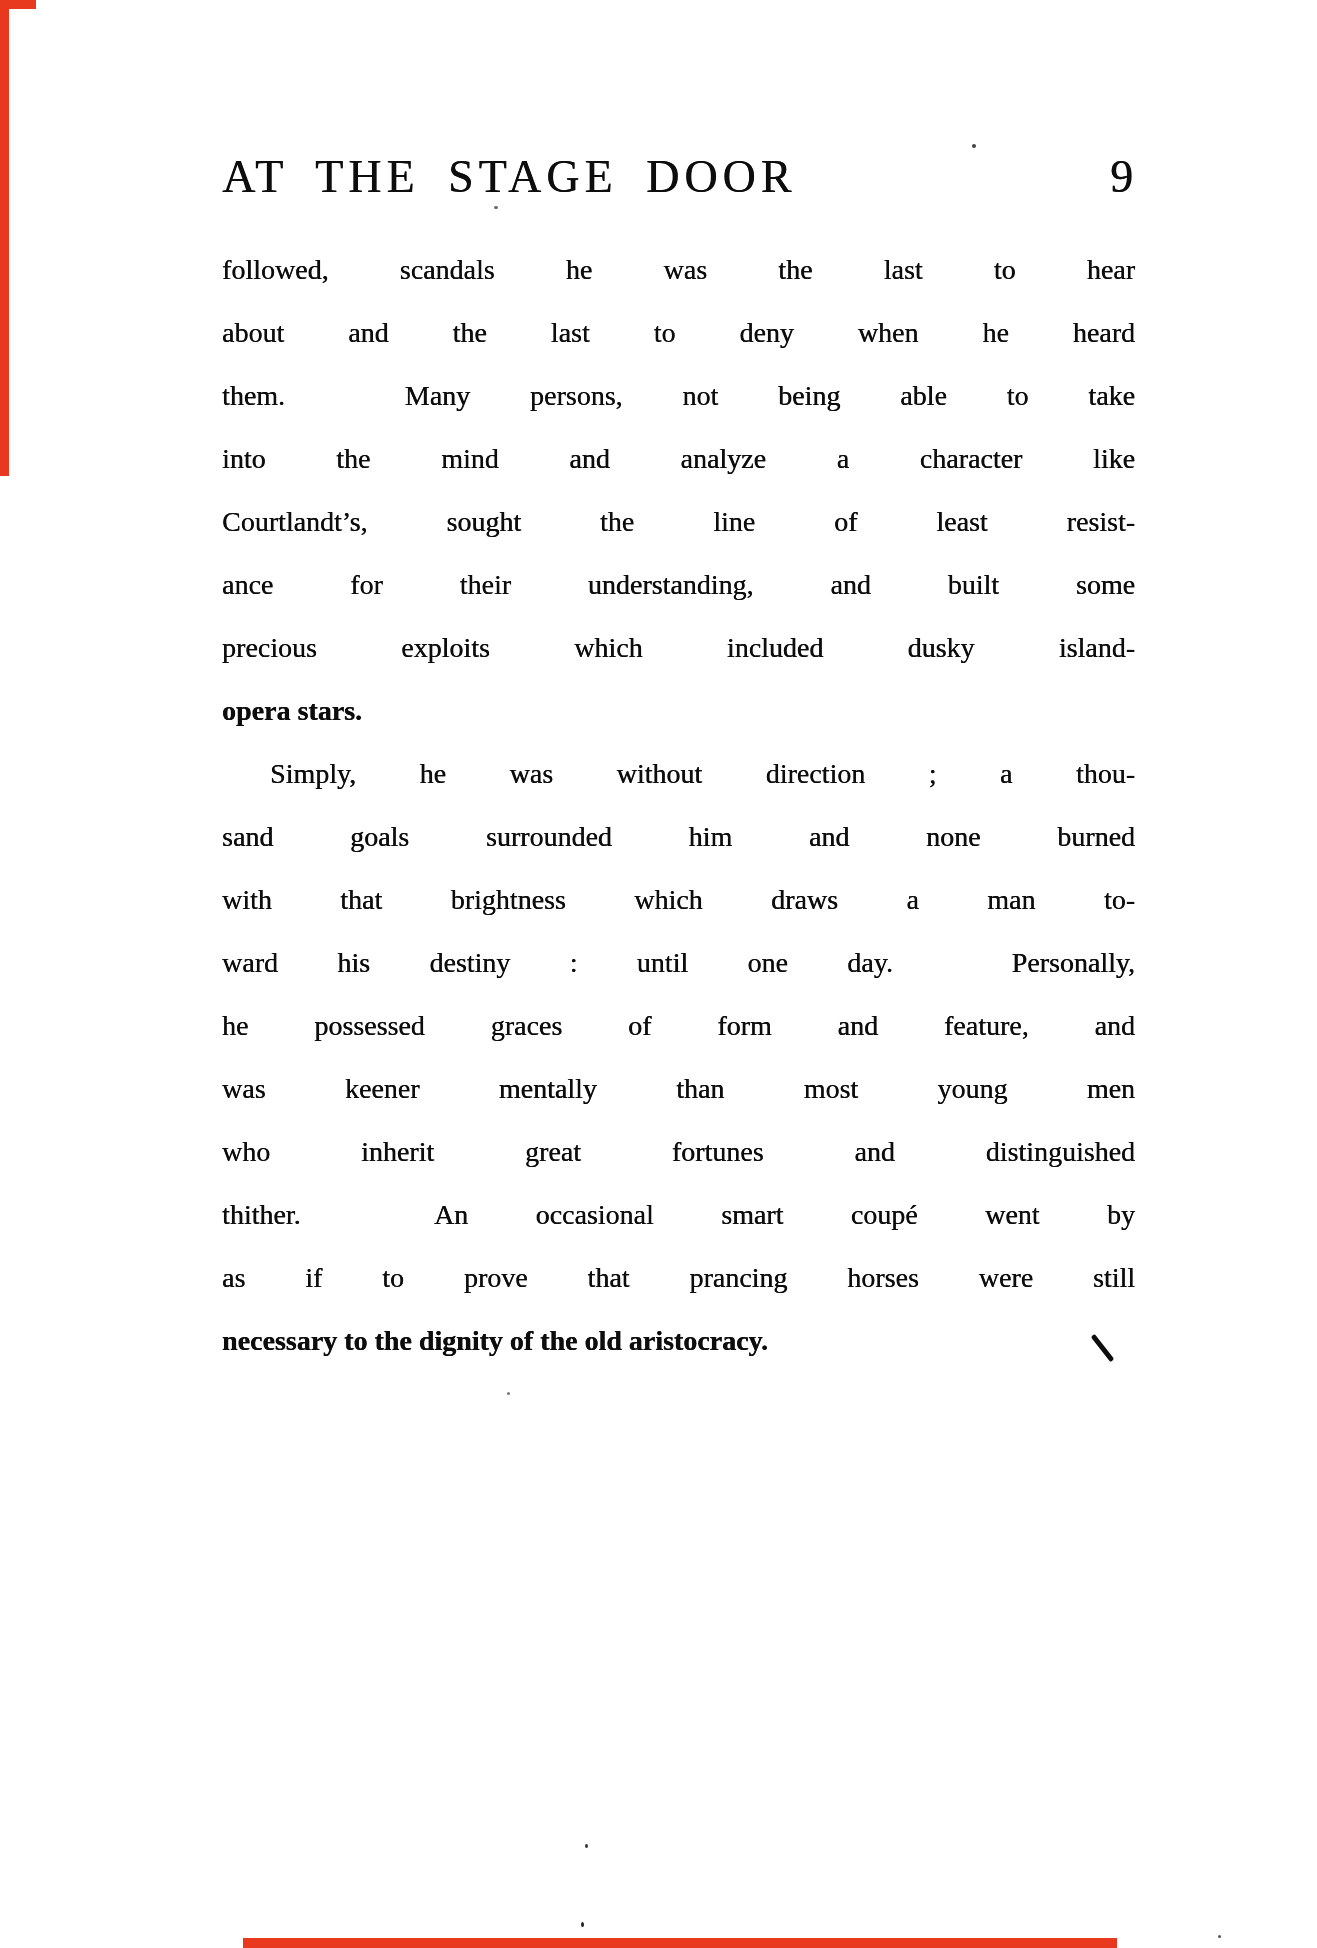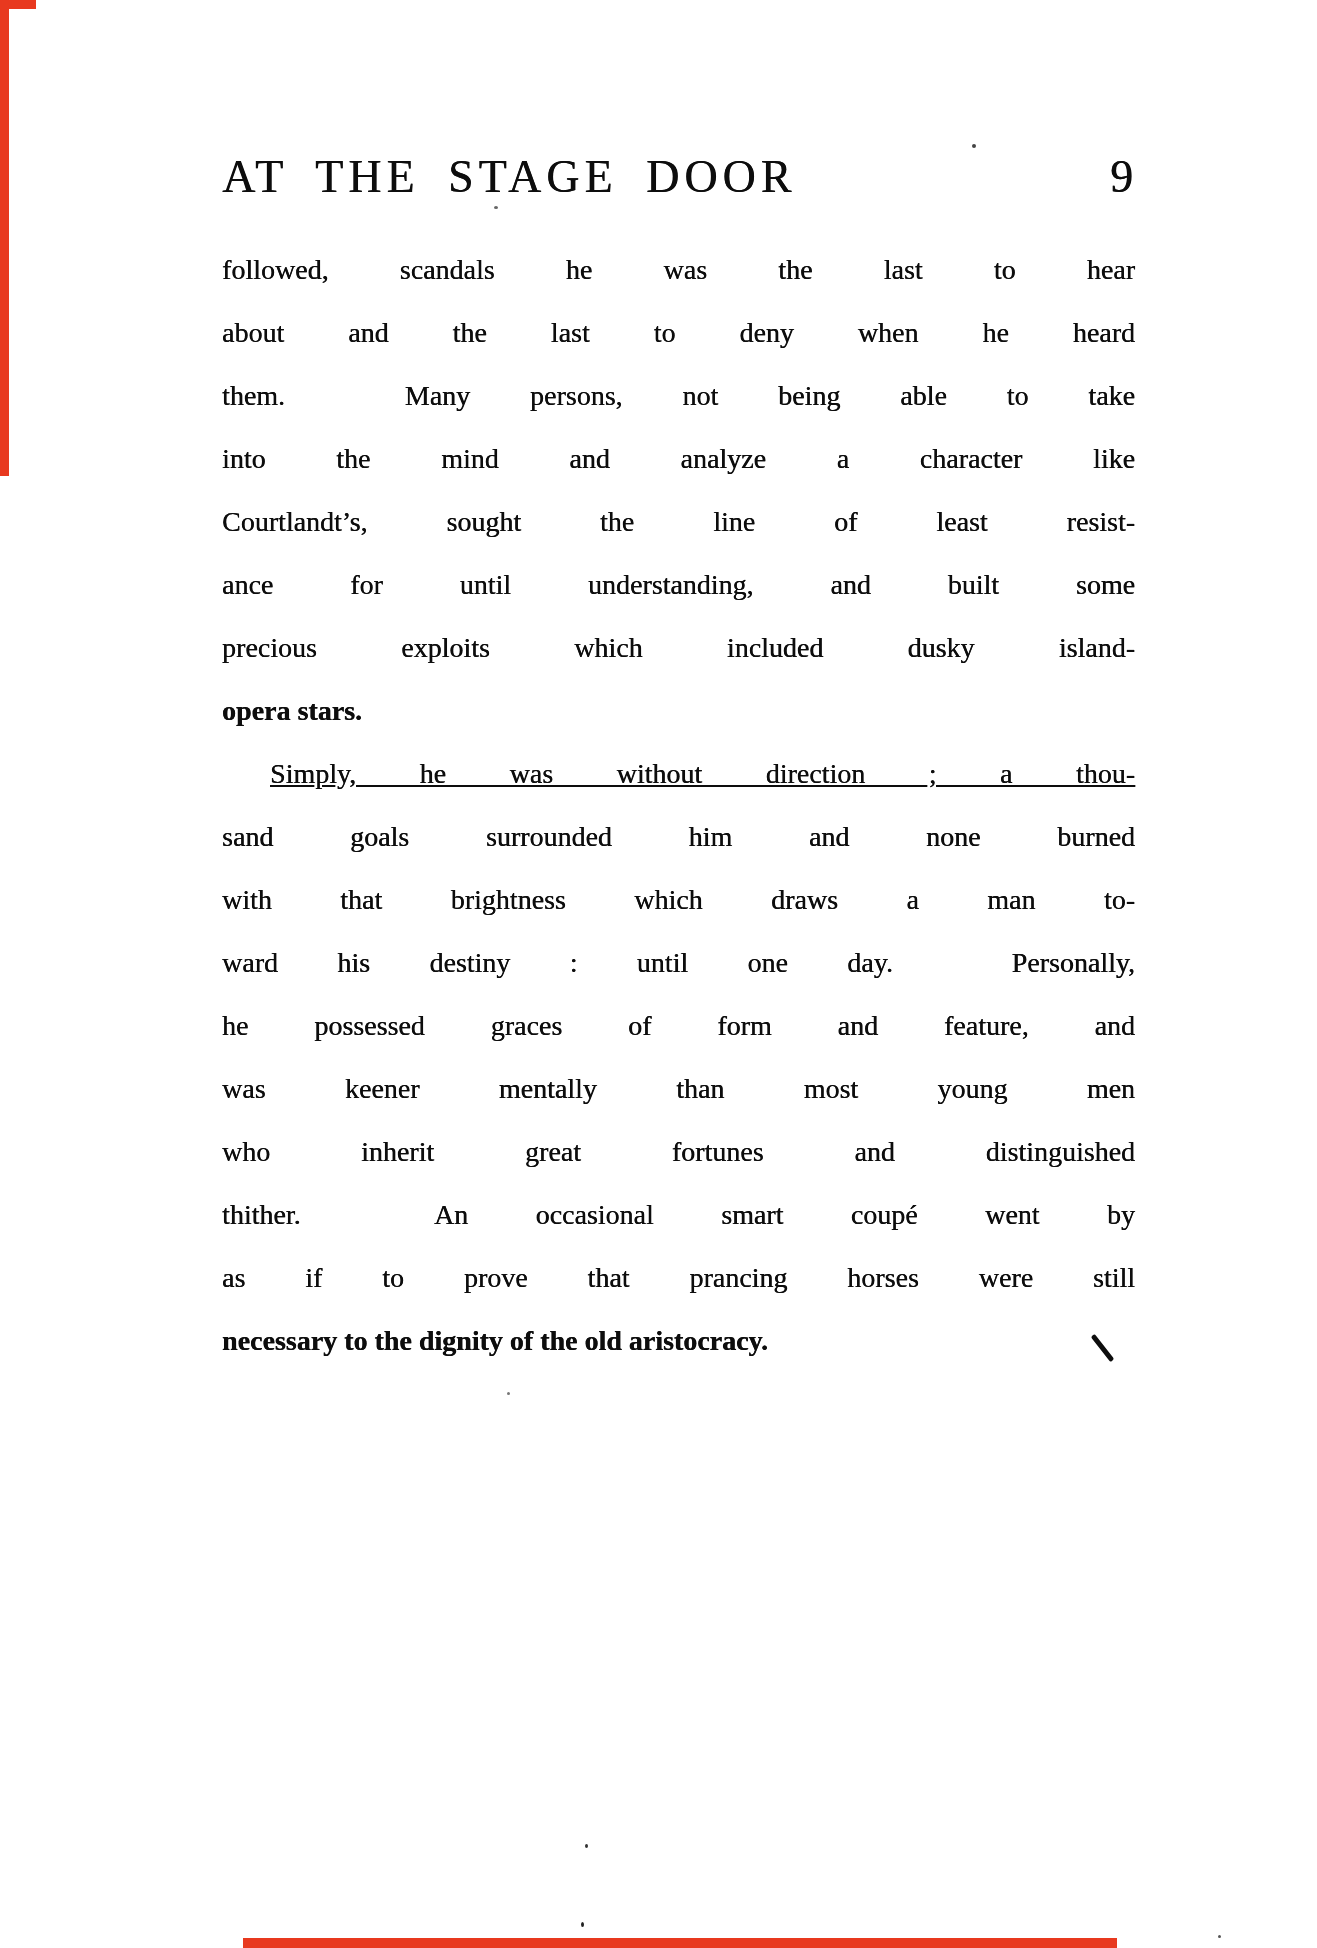--- a/index.html
+++ b/index.html
@@ -39,21 +39,21 @@
     font-size:28px;line-height:63px;
     text-shadow:0.35px 0 0 currentColor;
   }
   .line{
     text-align:justify;
     text-align-last:justify;
     height:63px;
     overflow:visible;
   }
   .para-end{text-align-last:left;font-weight:bold;}
-  .indent{text-indent:48px;text-decoration:underline;}
+  .indent{text-indent:48px;}
   .section-gap{margin-top:63px;}
   
   .stray{
     position:absolute;left:1100px;top:1332px;
     width:5px;height:32px;background:#0d0d0d;
     transform:rotate(-38deg);
     border-radius:2px;
   }
   
   .speck{position:absolute;border-radius:50%;background:#555;}
@@ -77,21 +77,21 @@
     <div class="header-title">AT THE STAGE DOOR</div>
     <div class="page-num">9</div>
   </div>
 
   <div class="textblock">
     <div class="line">followed, scandals he was the last to hear</div>
     <div class="line">about and the last to deny when he heard</div>
     <div class="line">them.&nbsp; Many persons, not being able to take</div>
     <div class="line">into the mind and analyze a character like</div>
     <div class="line">Courtlandt’s, sought the line of least resist-</div>
-    <div class="line">ance for until understanding, and built some</div>
+    <div class="line">ance for their understanding, and built some</div>
     <div class="line">precious exploits which included dusky island-</div>
     <div class="line para-end">opera stars.</div>
     <div class="line indent">Simply, he was without direction&nbsp;; a thou-</div>
     <div class="line">sand goals surrounded him and none burned</div>
     <div class="line">with that brightness which draws a man to-</div>
     <div class="line">ward his destiny&nbsp;: until one day.&nbsp; Personally,</div>
     <div class="line">he possessed graces of form and feature, and</div>
     <div class="line">was keener mentally than most young men</div>
     <div class="line">who inherit great fortunes and distinguished</div>
     <div class="line">thither.&nbsp; An occasional smart coupé went by</div>

